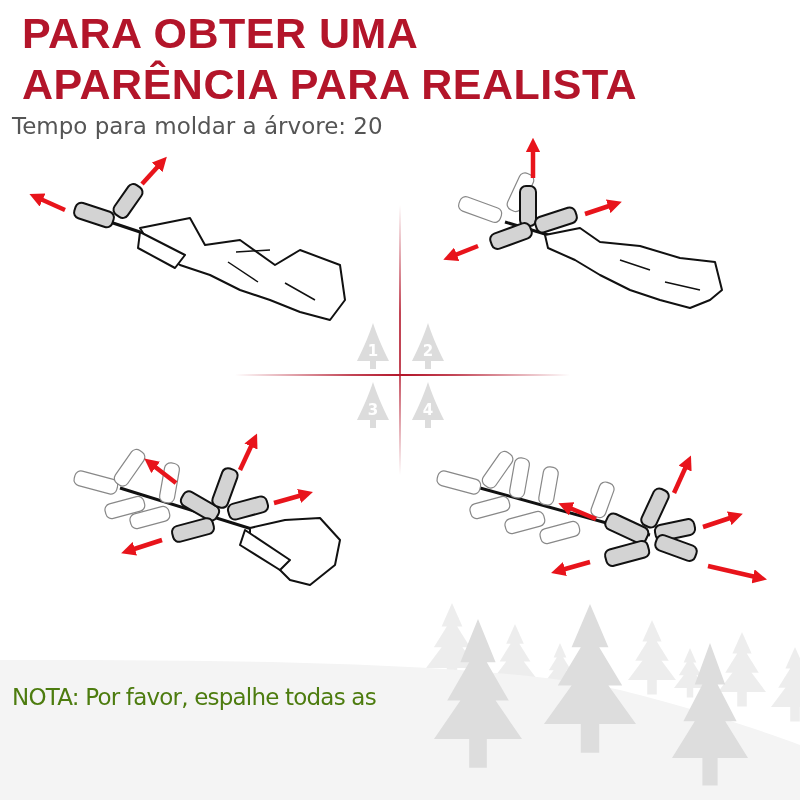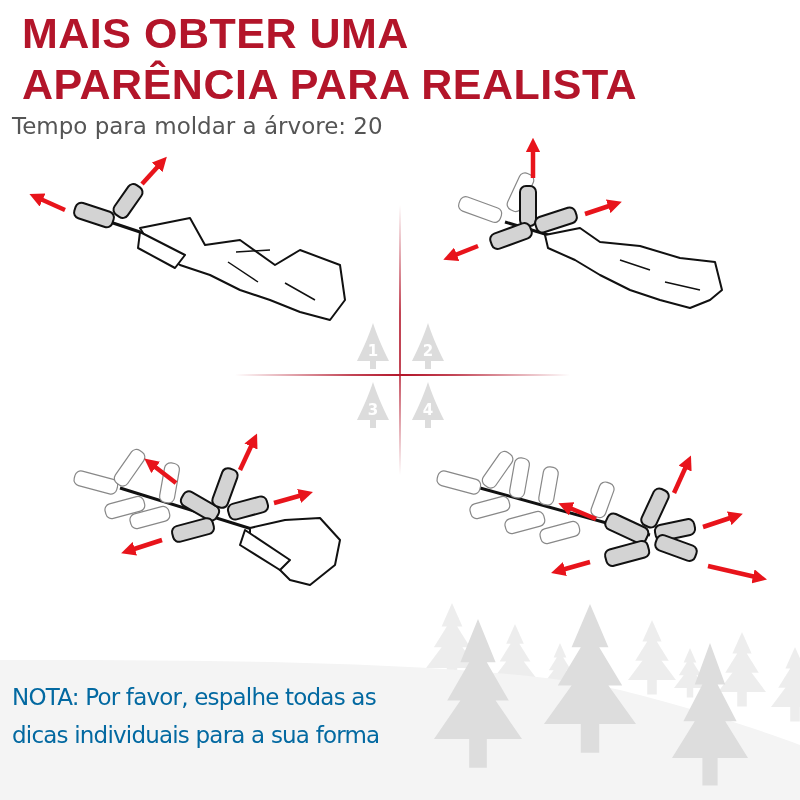--- a/index.html
+++ b/index.html
@@ -4,30 +4,30 @@
 <style>
   html, body { margin:0; padding:0; }
   body { width:800px; height:800px; background:#ffffff; position:relative; overflow:hidden;
          font-family:"DejaVu Sans", sans-serif; }
   .title { position:absolute; left:22px; top:8px; margin:0; color:#b3152a;
            font-family:"Liberation Sans", sans-serif; font-weight:bold; font-size:43px;
            line-height:51px; letter-spacing:0.5px; }
   .subtitle { position:absolute; left:12px; top:113px; color:#555555; font-size:23px;
               font-family:"DejaVu Sans", sans-serif; }
   .scene { position:absolute; left:0; top:0; width:800px; height:800px; }
-  .note { position:absolute; left:12px; top:678px; width:440px; color:#0369a1;
+  .note { position:absolute; left:12px; top:678px; width:440px; color:#4d7c0f;
           font-family:"DejaVu Sans", sans-serif; font-size:23px; line-height:38px; letter-spacing:-0.8px; }
   .note div { white-space:nowrap; }
   .badge-num { font-family:"DejaVu Sans", sans-serif; font-weight:bold; font-size:15px; fill:#ffffff; }
 </style>
 </head>
 <body>
 
 <h1 class="title">
-  <div>MAIS OBTER UMA</div>
+  <div>PARA OBTER UMA</div>
   <div>APARÊNCIA PARA REALISTA</div>
 </h1>
 <div class="subtitle">Tempo para moldar a árvore: 20</div>
 
 <svg class="scene" viewBox="0 0 800 800" xmlns="http://www.w3.org/2000/svg">
   <defs>
     <marker id="ah" viewBox="0 0 10 10" refX="5" refY="5" markerWidth="3.2" markerHeight="3.2" orient="auto">
       <path d="M0,0 L10,5 L0,10 z" fill="#e8141b"></path>
     </marker>
     <linearGradient id="hgrad" x1="0" x2="1" y1="0" y2="0">
@@ -165,14 +165,13 @@
     <line x1="596" y1="519" x2="565" y2="506"></line>
     <line x1="674" y1="493" x2="688" y2="462"></line>
     <line x1="703" y1="527" x2="736" y2="516"></line>
     <line x1="590" y1="562" x2="558" y2="571"></line>
     <line x1="708" y1="566" x2="760" y2="578"></line>
   </g>
 </svg>
 
 <div class="note">
   <div>NOTA: Por favor, espalhe todas as</div>
-  <div>dicas individuais para a sua forma</div>
 </div>
 
 </body></html>

